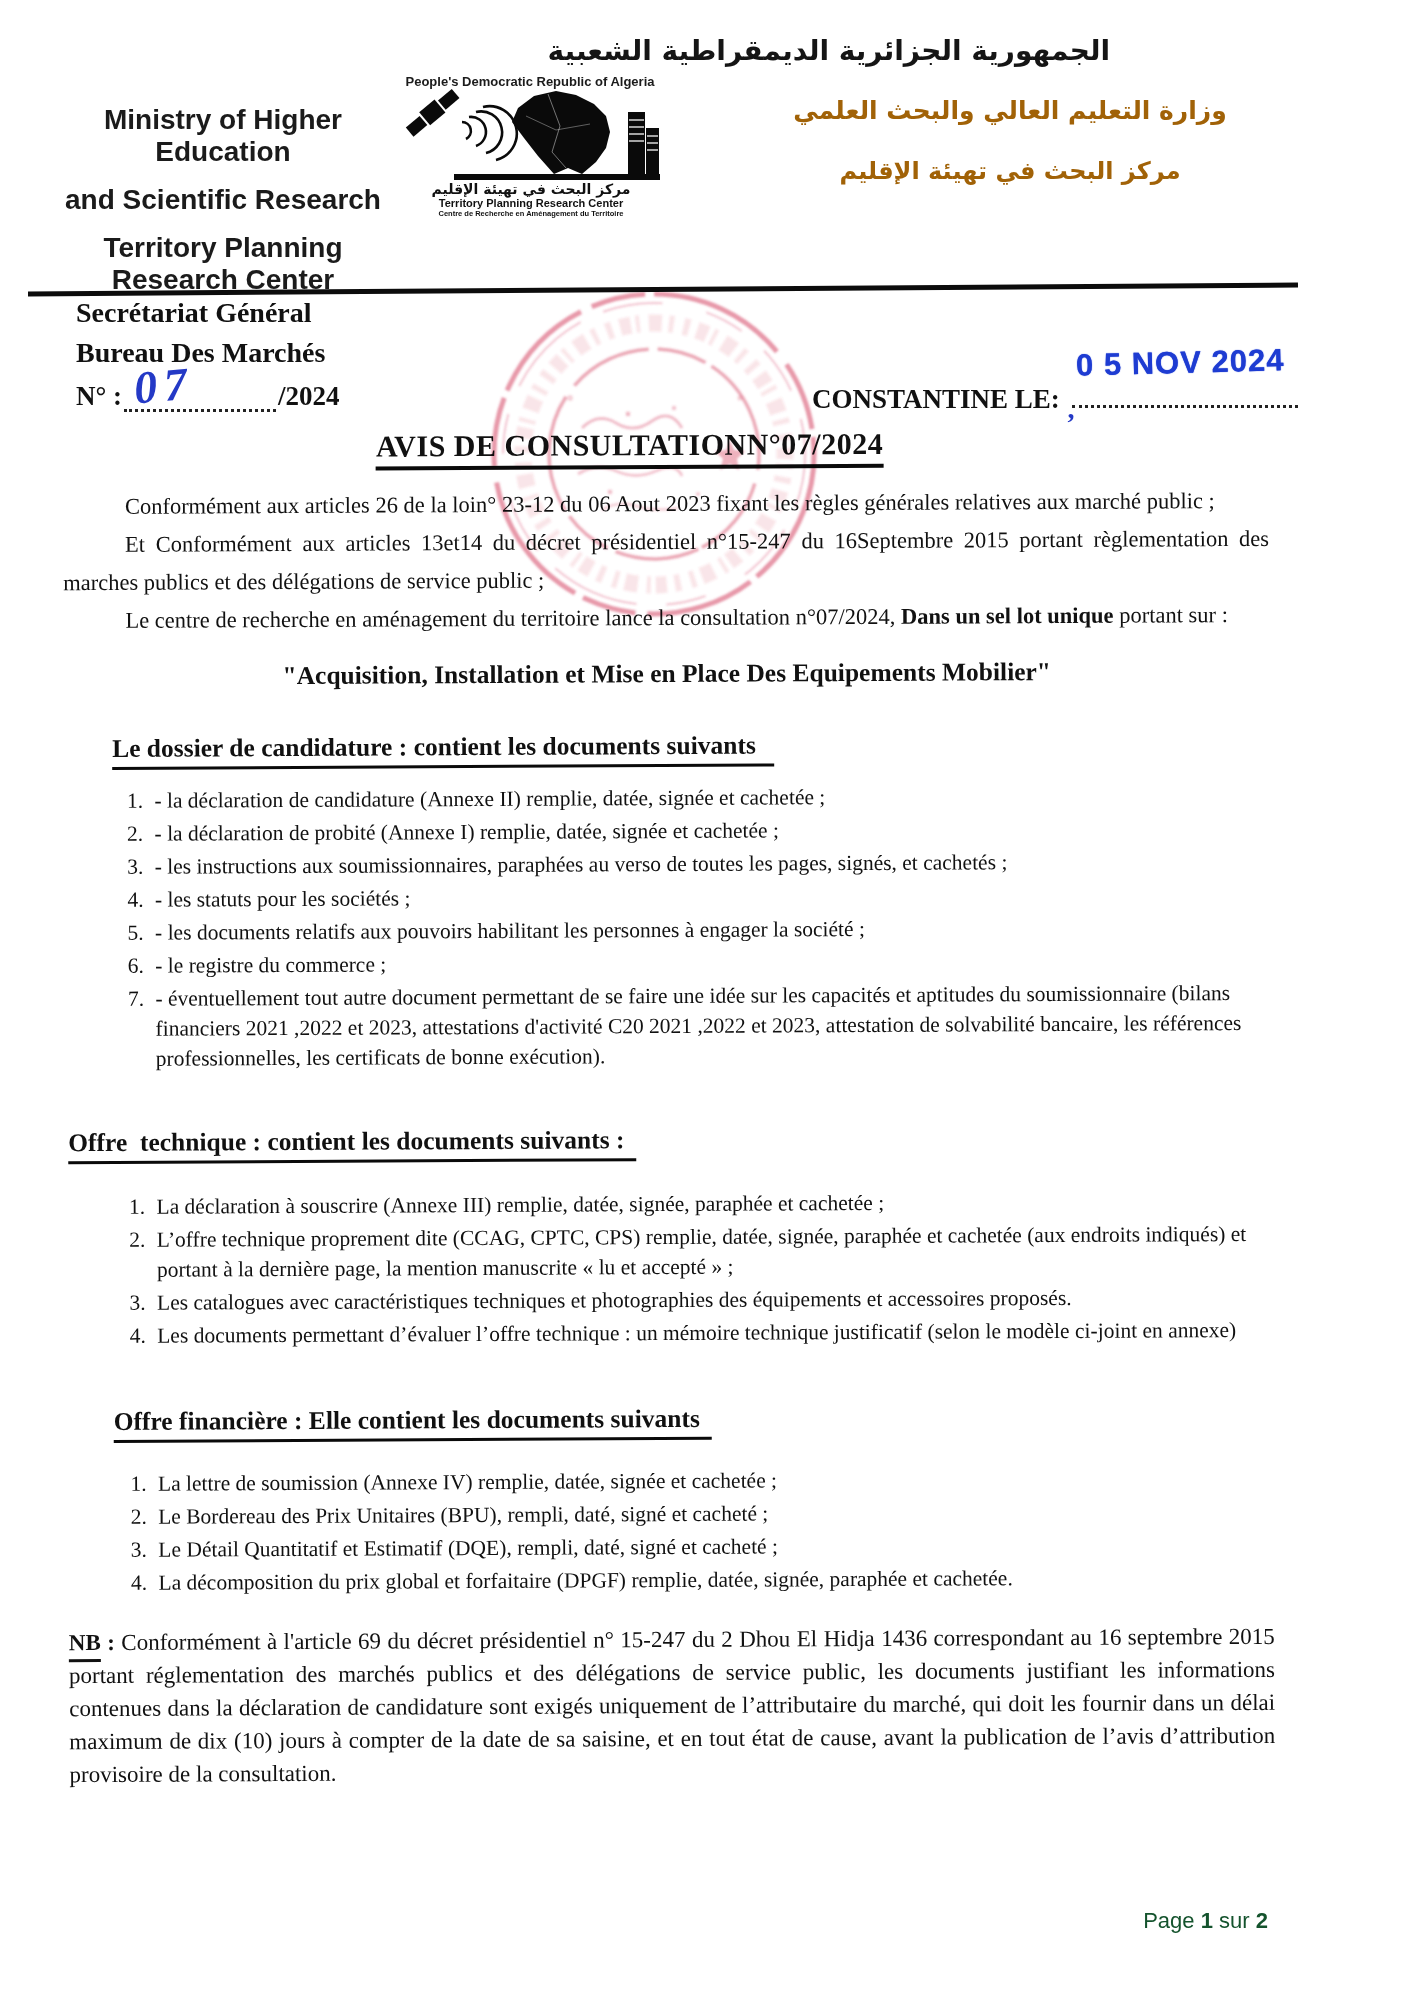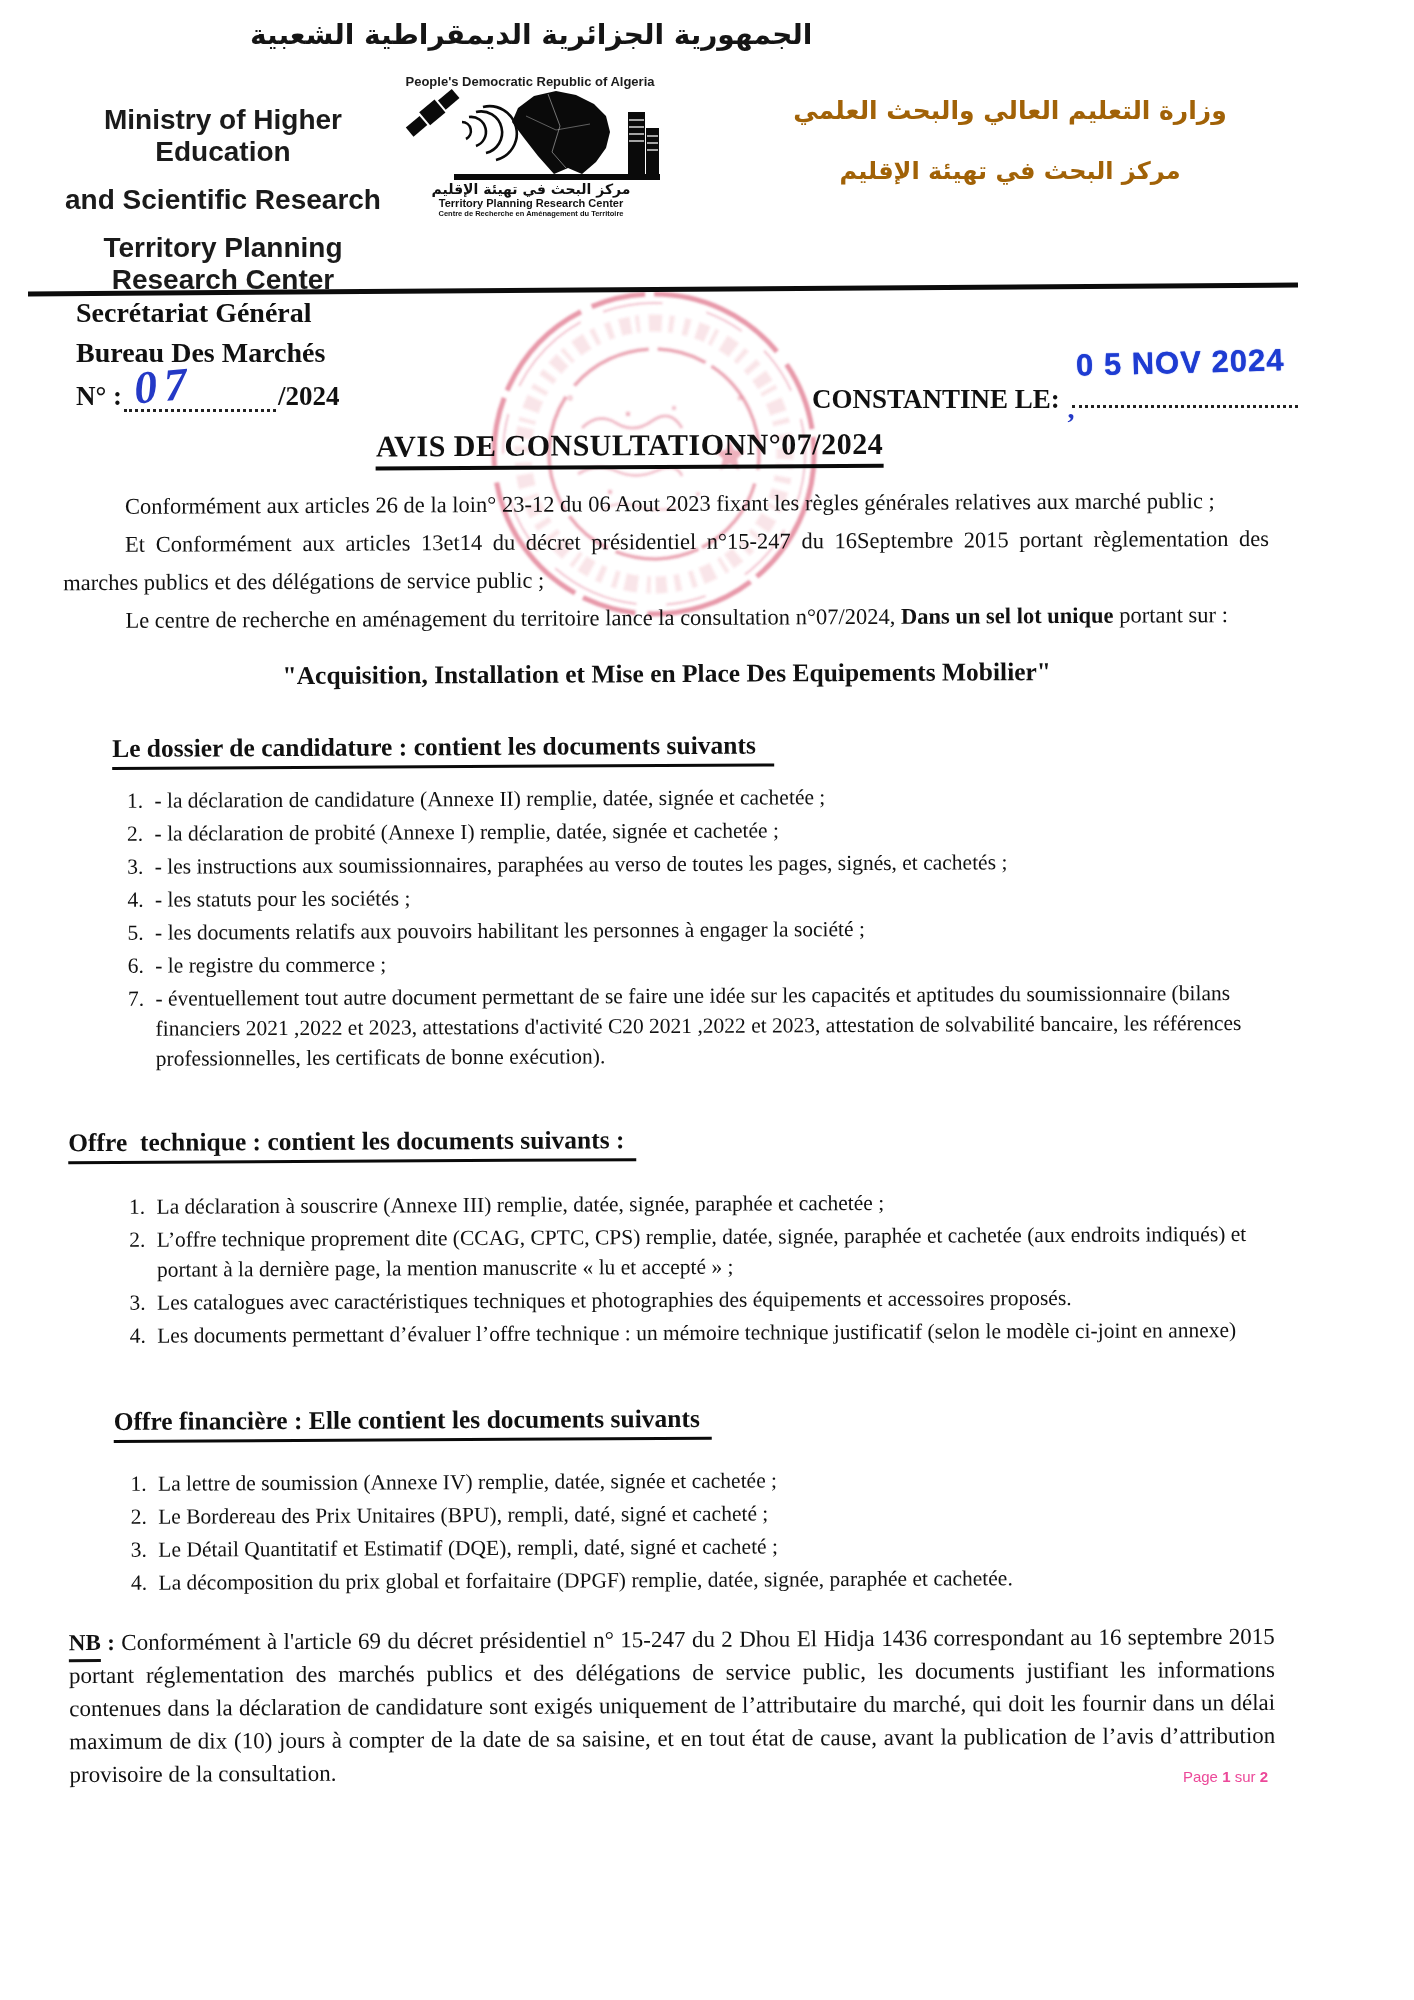--- a/index.html
+++ b/index.html
@@ -1,20 +1,20 @@
 <!DOCTYPE html>
 <html lang="fr"><head>
 <meta charset="utf-8">
 <style>
   html,body{margin:0;padding:0;background:#e8e8e8;}
   .page{position:relative;width:1414px;height:2000px;background:#ffffff;overflow:hidden;
         font-family:"Liberation Serif",serif;color:#111;margin:0 auto;}
 
   
-  .hdr-arabic{position:absolute;top:18px;left:250px;width:860px;text-align:left;direction:rtl;
+  .hdr-arabic{position:absolute;top:34px;left:250px;width:860px;text-align:right;direction:rtl;
               font-family:"DejaVu Sans",sans-serif;font-weight:bold;font-size:28px;color:#151515;}
   .hdr-english{position:absolute;top:74px;left:240px;width:580px;text-align:center;
                font-family:"Liberation Sans",sans-serif;font-weight:bold;font-size:13px;color:#1b1b1b;}
   .ministry-left{position:absolute;top:104px;left:48px;width:350px;text-align:center;
                  font-family:"Liberation Sans",sans-serif;font-weight:bold;font-size:28px;color:#1b1b1b;}
   .ministry-left .ml-line{margin-bottom:16px;}
   .logo{position:absolute;top:86px;left:398px;width:266px;text-align:center;}
   .logo svg{display:block;margin:0 auto;}
   .logo-cap-ar{font-family:"DejaVu Sans",sans-serif;font-weight:bold;font-size:14px;line-height:1.05;direction:rtl;}
   .logo-cap-en{font-family:"Liberation Sans",sans-serif;font-weight:bold;font-size:11px;line-height:1.15;}
@@ -57,22 +57,22 @@
   .sec1{margin-top:42px;margin-left:48px;}
   .sec2{margin-top:54px;margin-left:2px;}
   .sec3{margin-top:56px;margin-left:46px;}
   ol.doc-list{margin:16px 0 0 0;padding-left:84px;font-size:21.5px;line-height:30px;}
   ol.doc-list li{margin-bottom:3px;padding-left:6px;}
   ol.list2{margin-top:28px;}
   ol.list3{margin-top:26px;}
   .nb{margin:28px 0 0;text-align:justify;font-size:23px;line-height:33px;}
   .nb-label{font-weight:bold;border-bottom:3px solid #111;padding-bottom:4px;}
   .nb-colon{font-weight:bold;}
-  .page-footer{position:absolute;top:1768px;right:146px;font-family:"Liberation Sans",sans-serif;
-               font-size:15px;color:#ec4899;}
+  .page-footer{position:absolute;top:1908px;right:146px;font-family:"Liberation Sans",sans-serif;
+               font-size:22px;color:#14532d;}
   .page-footer b{font-weight:bold;}
 </style>
 </head>
 <body>
 
 <div class="page">
 
   <div class="hdr-arabic">الجمهورية الجزائرية الديمقراطية الشعبية</div>
   <div class="hdr-english">People's Democratic Republic of Algeria</div>
 

